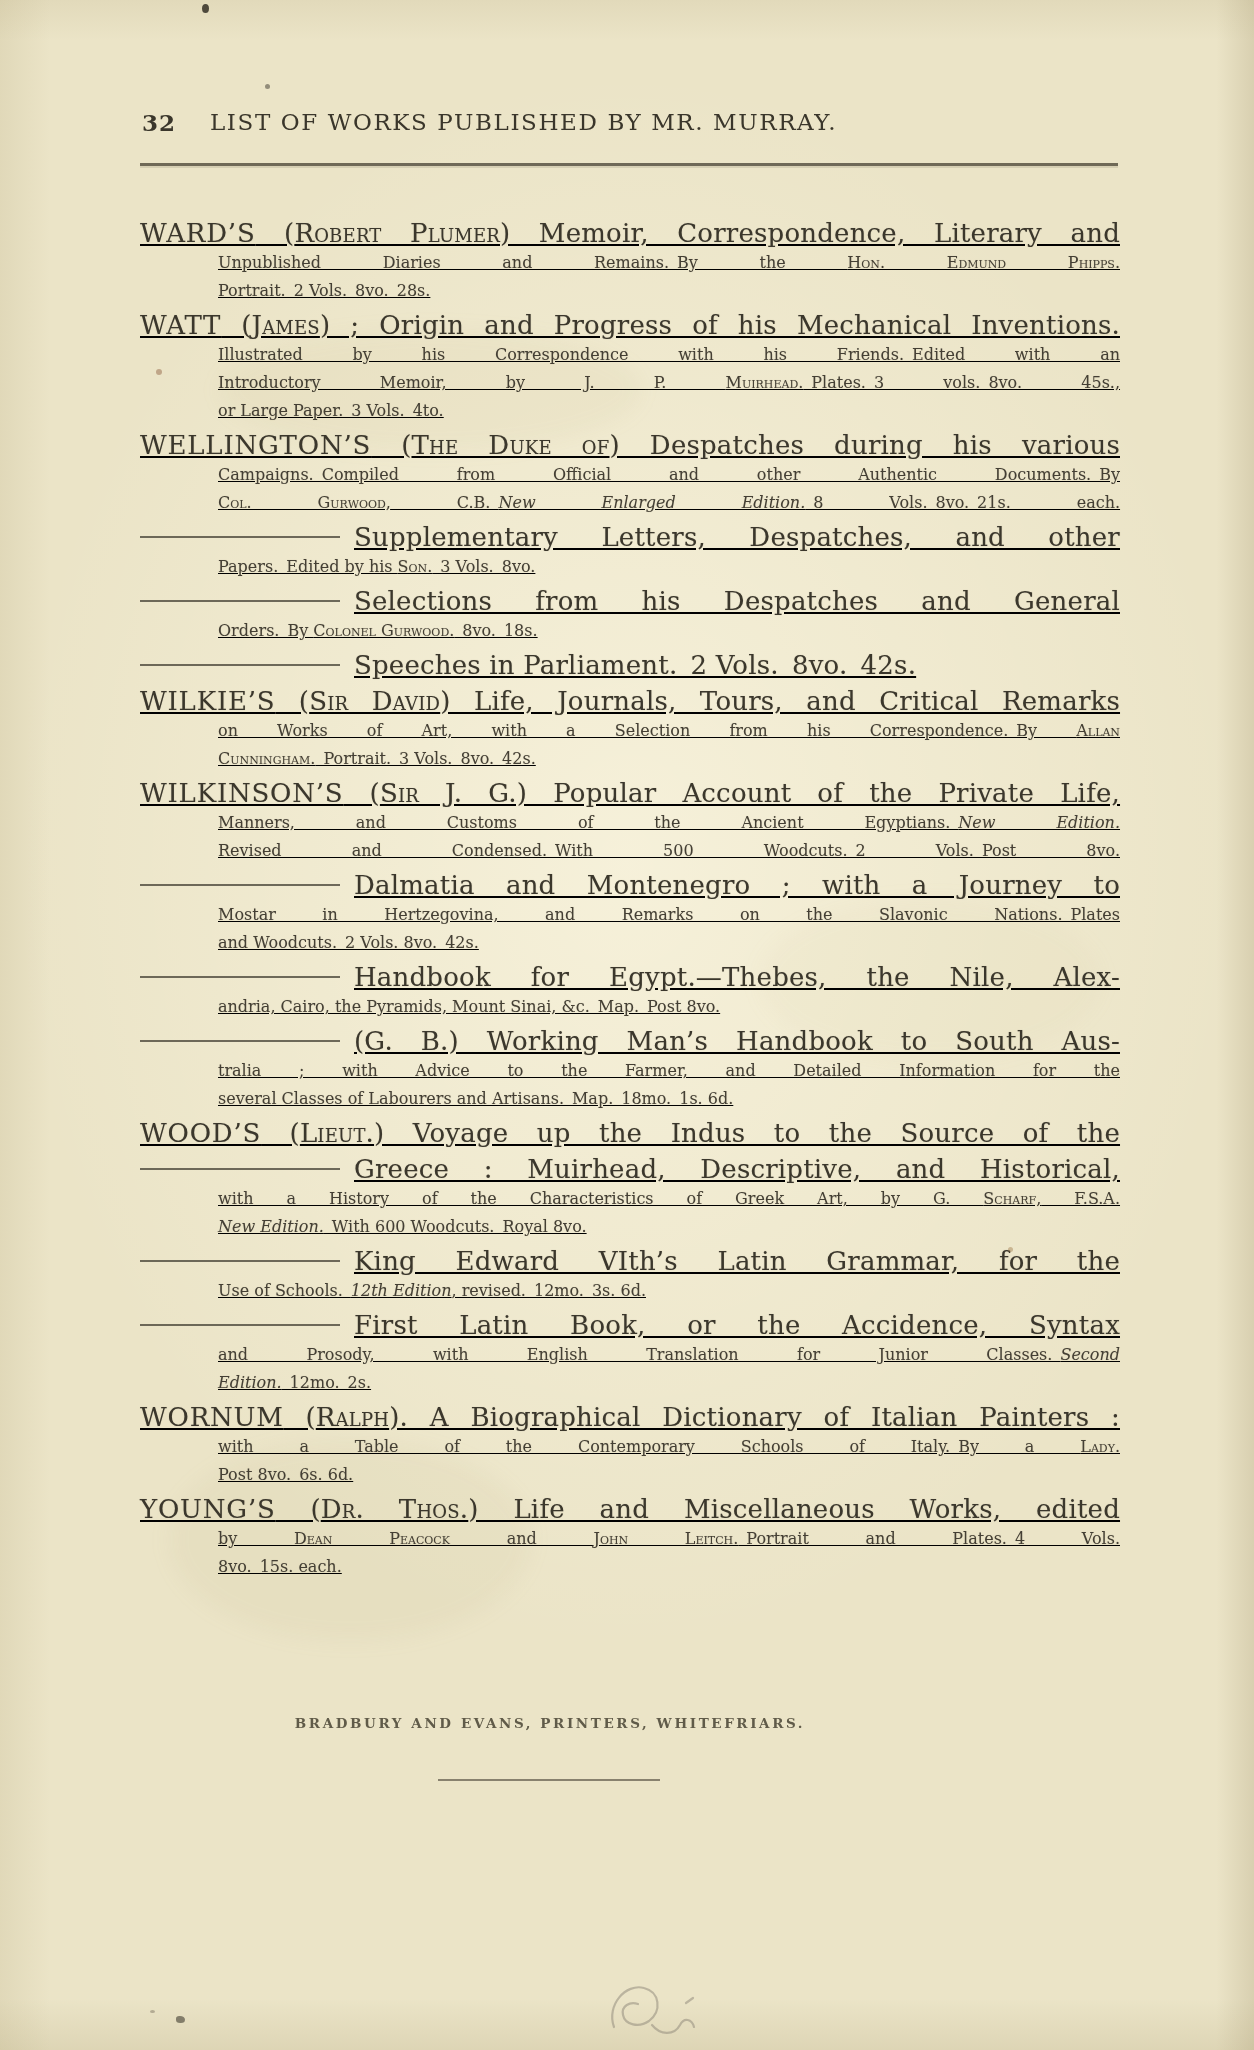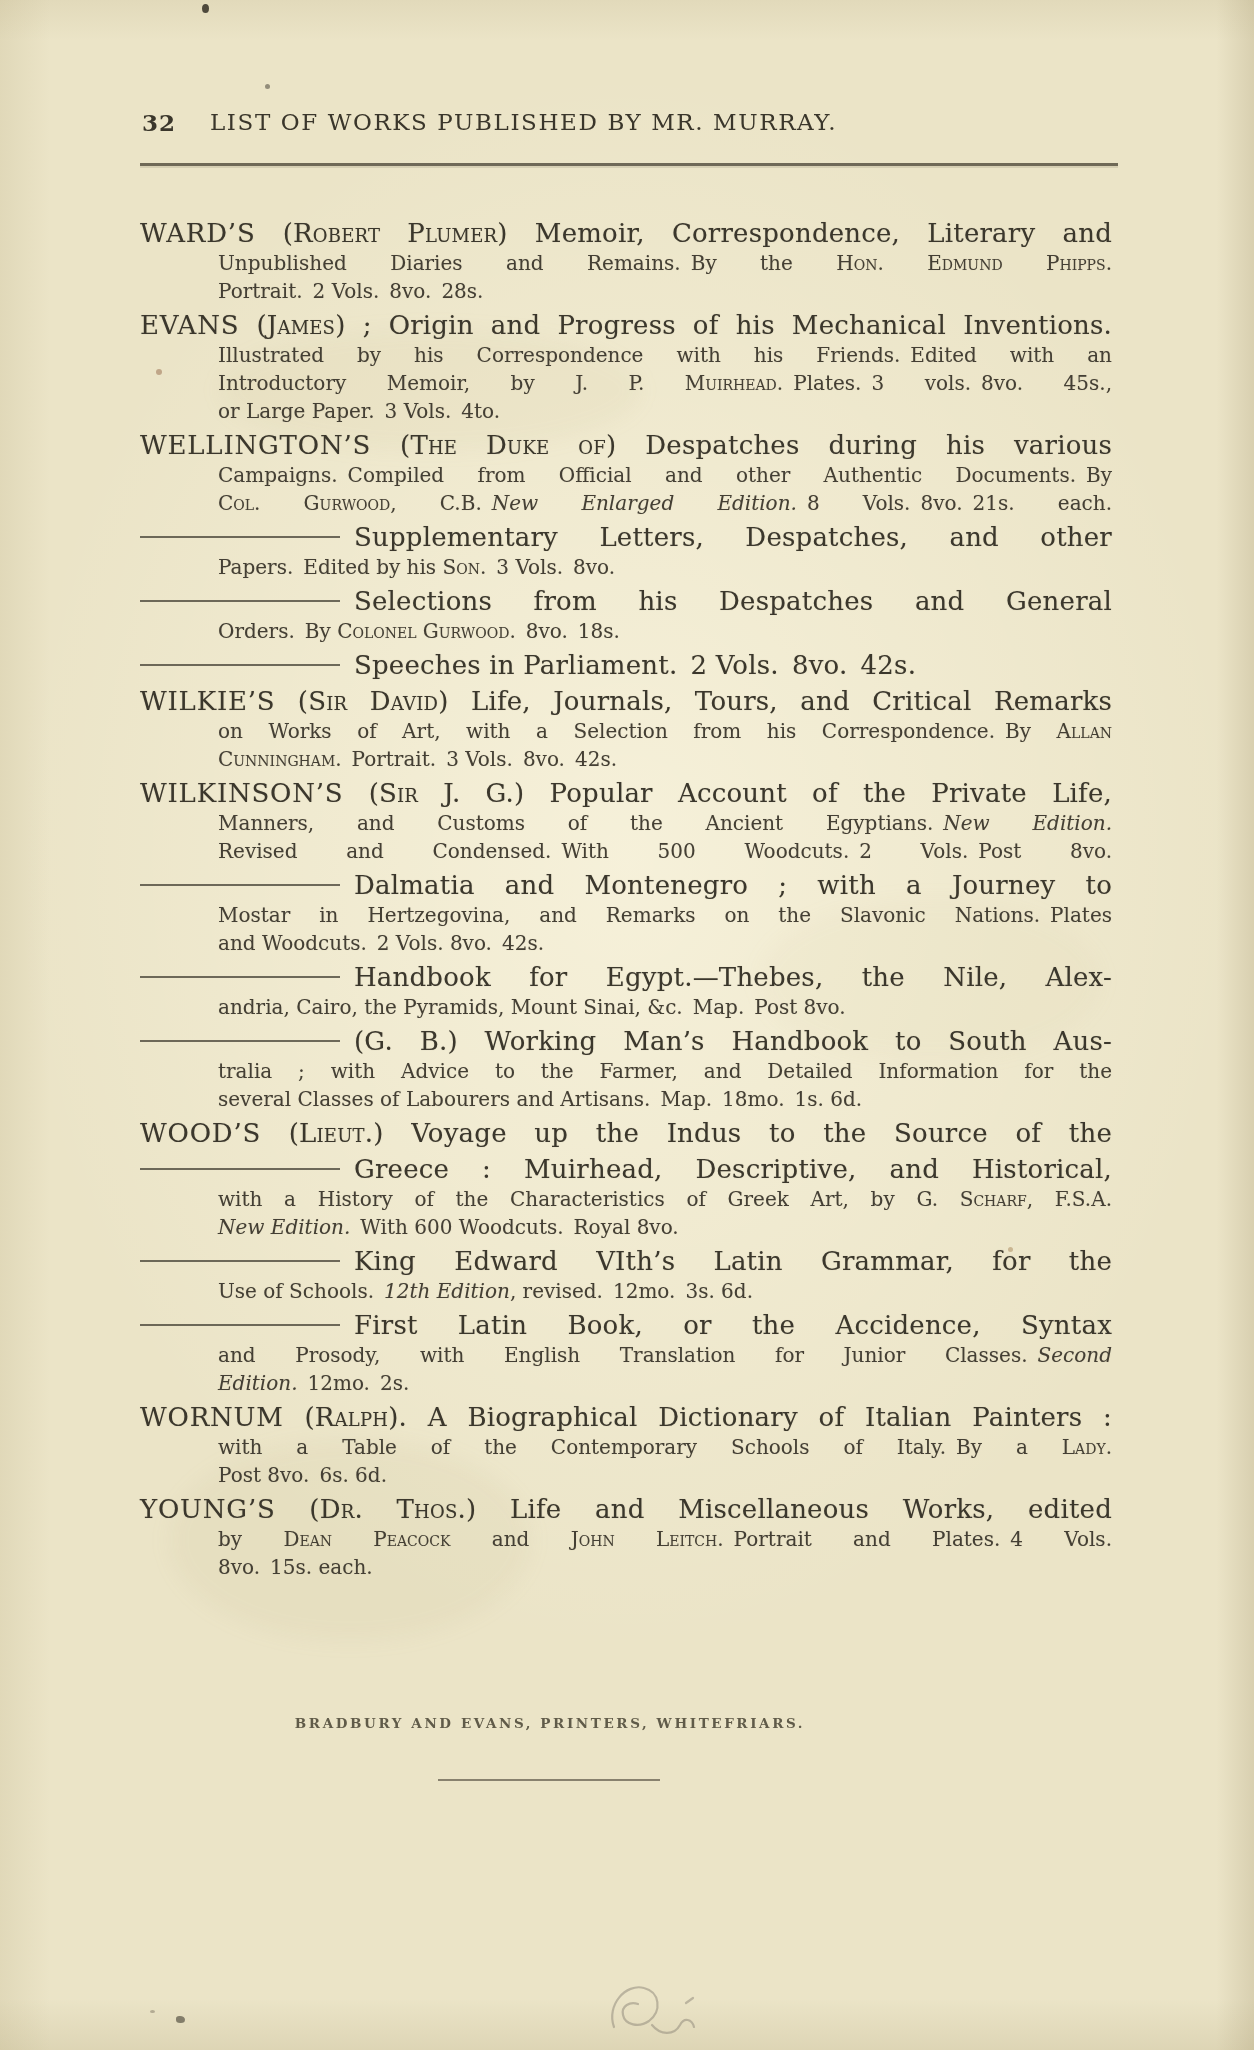--- a/index.html
+++ b/index.html
@@ -9,23 +9,23 @@
       radial-gradient(ellipse 70% 55% at 50% 42%, rgba(255,251,233,.55), rgba(255,251,233,0) 70%),
       linear-gradient(to right, rgba(170,155,110,.16), rgba(170,155,110,0) 4%, rgba(170,155,110,0) 97%, rgba(150,135,95,.22)),
       linear-gradient(to bottom, rgba(170,155,110,.14), rgba(170,155,110,0) 2%, rgba(170,155,110,0) 97.5%, rgba(160,145,100,.18)),
       #ebe4c7;
   }
   .blotch{position:absolute;border-radius:50%;filter:blur(10px);pointer-events:none;}
   #page-number{position:absolute;left:142px;top:109px;font-size:23px;font-weight:700;color:#3a362b;letter-spacing:1px;}
   #page-title{position:absolute;left:210px;top:109px;font-size:23px;font-weight:400;color:#3a362b;letter-spacing:1.6px;}
   .header-rule{position:absolute;left:140px;top:163px;width:978px;height:3px;background:rgba(62,57,45,.72);box-shadow:0 2px 0 rgba(62,57,45,.12);}
   .list{position:absolute;left:140px;top:217px;width:980px;}
-  .entry{margin:0 8px 4px 0;}
+  .entry{margin:0 0 4px 0;text-decoration:underline;}
   .hl{font-size:26px;line-height:32px;letter-spacing:.2px;color:#3b372c;text-shadow:0 0 1px rgba(59,55,44,.25);}
-  .ln{font-size:20px;line-height:28px;padding-left:78px;color:#443f34;text-shadow:0 0 1px rgba(68,63,52,.2);}
+  .ln{font-size:16px;line-height:28px;padding-left:78px;color:#443f34;text-shadow:0 0 1px rgba(68,63,52,.2);}
   .just{text-align:justify;text-align-last:justify;-moz-text-align-last:justify;}
   .dash{display:inline-block;width:200px;border-top:2px solid rgba(66,61,49,.75);vertical-align:8px;margin-right:14px;}
   .sc{font-variant:small-caps;}
   .it{font-style:italic;}
   .caps{letter-spacing:.8px;}
   .footer-rule{position:absolute;left:438px;top:1779px;width:222px;height:2px;background:rgba(70,64,50,.6);}
   #imprint{position:absolute;left:140px;top:1715px;width:820px;text-align:center;font-size:13.5px;font-weight:700;letter-spacing:2.6px;color:#55503f;opacity:.92;}
   .speck{position:absolute;border-radius:50%;pointer-events:none;}
   .pencil{position:absolute;left:598px;top:1975px;opacity:.5;}
 </style>
@@ -42,21 +42,21 @@
   <div id="page-title">LIST OF WORKS PUBLISHED BY MR. MURRAY.</div>
   <div class="header-rule"></div>
 
   <div class="list">
       <div class="entry">
         <div class="hl just"><span class="caps">WARD’S</span><span> (</span><span class="sc">Robert Plumer</span><span>) Memoir, Correspondence, Literary and</span></div>
         <div class="ln just"><span>Unpublished Diaries and Remains. By the </span><span class="sc">Hon. Edmund Phipps.</span></div>
         <div class="ln"><span>Portrait. 2 Vols. 8vo. 28s.</span></div>
       </div>
       <div class="entry">
-        <div class="hl just"><span class="caps">EVANS</span><span> (</span><span class="sc">James</span><span>) ; Origin and Progress of his Mechanical Inventions.</span></div>
+        <div class="hl just"><span class="caps">WATT</span><span> (</span><span class="sc">James</span><span>) ; Origin and Progress of his Mechanical Inventions.</span></div>
         <div class="ln just"><span>Illustrated by his Correspondence with his Friends. Edited with an</span></div>
         <div class="ln just"><span>Introductory Memoir, by J. P. </span><span class="sc">Muirhead.</span><span> Plates. 3 vols. 8vo. 45s.,</span></div>
         <div class="ln"><span>or Large Paper. 3 Vols. 4to.</span></div>
       </div>
       <div class="entry">
         <div class="hl just"><span class="caps">WELLINGTON’S</span><span> (</span><span class="sc">The Duke of</span><span>) Despatches during his various</span></div>
         <div class="ln just"><span>Campaigns. Compiled from Official and other Authentic Documents. By</span></div>
         <div class="ln just"><span class="sc">Col. Gurwood,</span><span> C.B. </span><span class="it">New Enlarged Edition.</span><span> 8 Vols. 8vo. 21s. each.</span></div>
       </div>
       <div class="entry">

